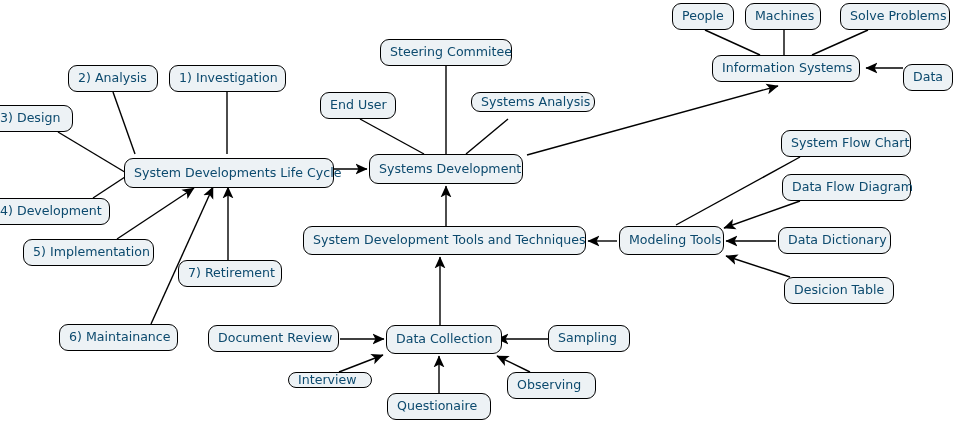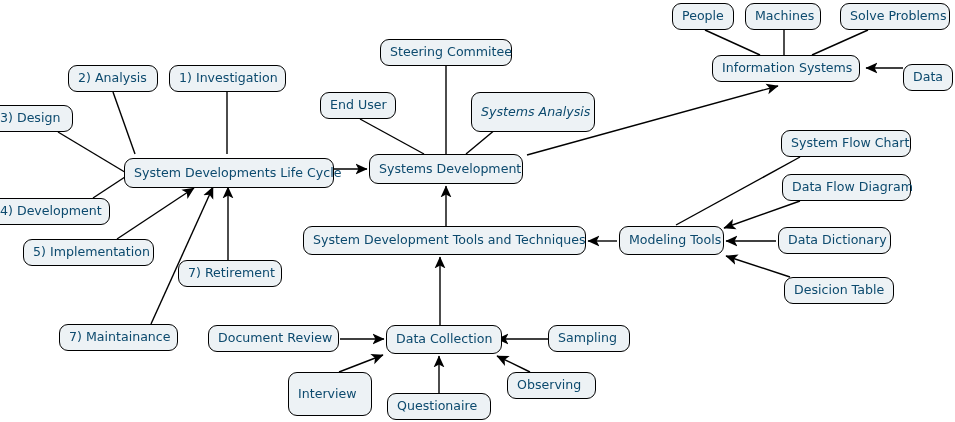--- a/index.html
+++ b/index.html
@@ -96,21 +96,21 @@
       </div>
       <div class="node" style="left: 903px; top: 64px; width: 50px; height: 27px;">
         <span>Data</span>
       </div>
       <div class="node" style="left: 380px; top: 39px; width: 132px; height: 27px;">
         <span>Steering Commitee</span>
       </div>
       <div class="node" style="left: 320px; top: 92px; width: 76px; height: 27px;">
         <span>End User</span>
       </div>
-      <div class="node" style="left: 471px; top: 92px; width: 124px; height: 40px; font-style: italic;">
+      <div class="node" style="left: 471px; top: 92px; width: 124px; height: 20px;">
         <span>Systems Analysis</span>
       </div>
       <div class="node" style="left: 68px; top: 65px; width: 90px; height: 27px;">
         <span>2) Analysis</span>
       </div>
       <div class="node" style="left: 169px; top: 65px; width: 117px; height: 27px;">
         <span>1) Investigation</span>
       </div>
       <div class="node" style="left: -10px; top: 105px; width: 83px; height: 27px;">
         <span>3) Design</span>
@@ -130,21 +130,21 @@
       <div class="node" style="left: -10px; top: 198px; width: 120px; height: 27px;">
         <span>4) Development</span>
       </div>
       <div class="node" style="left: 23px; top: 239px; width: 131px; height: 27px;">
         <span>5) Implementation</span>
       </div>
       <div class="node" style="left: 178px; top: 260px; width: 104px; height: 27px;">
         <span>7) Retirement</span>
       </div>
       <div class="node" style="left: 59px; top: 324px; width: 119px; height: 27px;">
-        <span>7) Maintainance</span>
+        <span>6) Maintainance</span>
       </div>
       <div class="node" style="left: 303px; top: 226px; width: 283px; height: 29px;">
         <span>System Development Tools and Techniques</span>
       </div>
       <div class="node" style="left: 619px; top: 226px; width: 105px; height: 29px;">
         <span>Modeling Tools</span>
       </div>
       <div class="node" style="left: 778px; top: 227px; width: 113px; height: 27px;">
         <span>Data Dictionary</span>
       </div>
@@ -153,21 +153,21 @@
       </div>
       <div class="node" style="left: 208px; top: 325px; width: 131px; height: 27px;">
         <span>Document Review</span>
       </div>
       <div class="node" style="left: 386px; top: 325px; width: 116px; height: 29px;">
         <span>Data Collection</span>
       </div>
       <div class="node" style="left: 548px; top: 325px; width: 82px; height: 27px;">
         <span>Sampling</span>
       </div>
-      <div class="node" style="left: 288px; top: 372px; width: 84px; height: 44px;">
+      <div class="node" style="left: 288px; top: 372px; width: 84px; height: 16px;">
         <span>Interview</span>
       </div>
       <div class="node" style="left: 387px; top: 393px; width: 104px; height: 27px;">
         <span>Questionaire</span>
       </div>
       <div class="node" style="left: 507px; top: 372px; width: 89px; height: 27px;">
         <span>Observing</span>
       </div>
     </div>
 </div>

